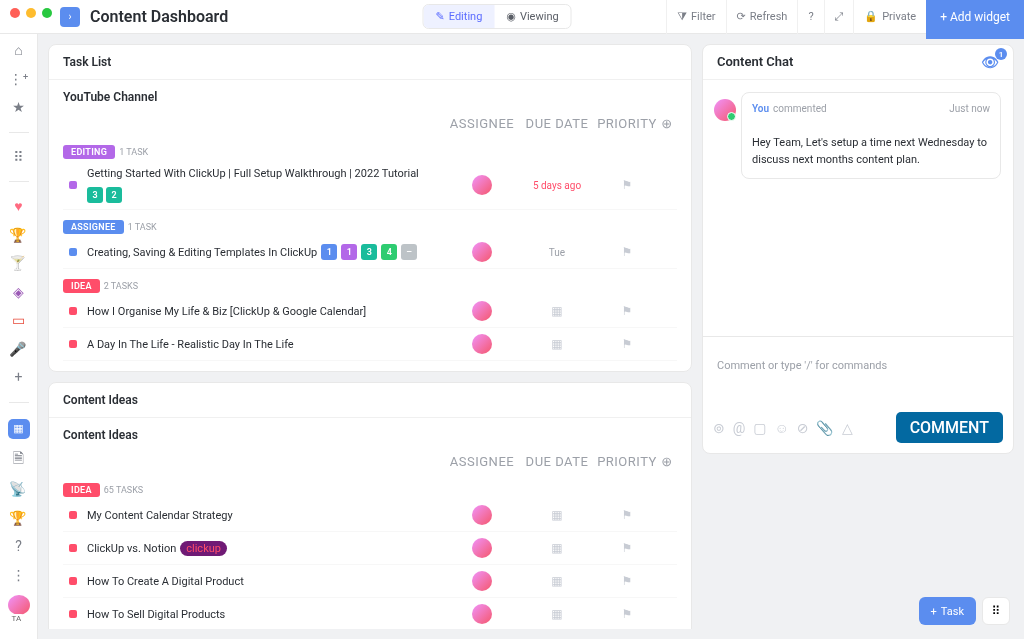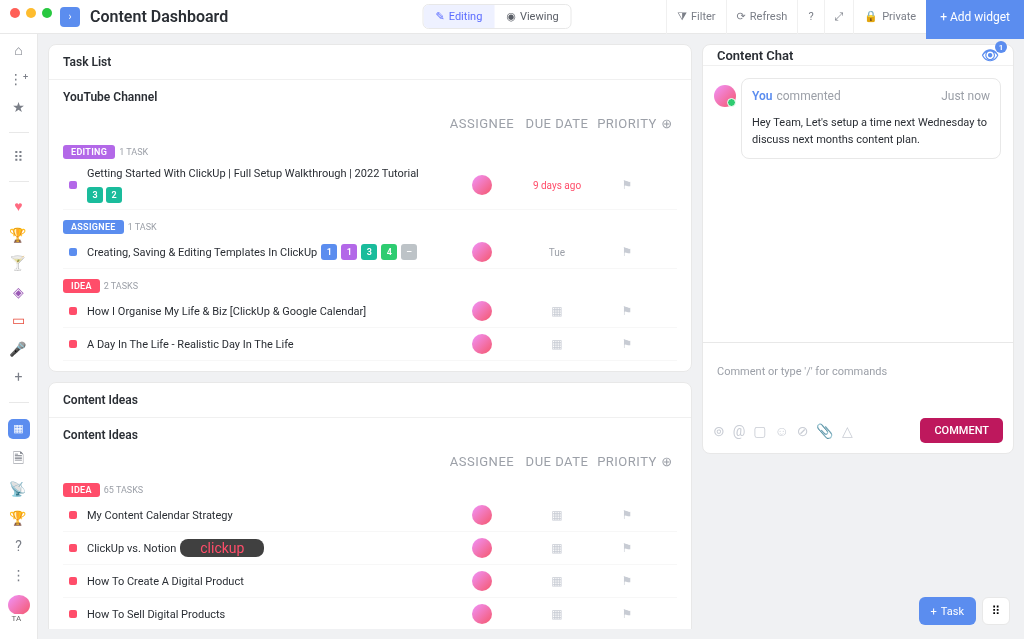--- a/index.html
+++ b/index.html
@@ -59,38 +59,38 @@
 .b-blu{background:#5b8def}
 .b-grn{background:#2ecc71}
 .b-gray{background:#bdc3c7}
 .task-a{width:70px;display:flex;justify-content:center}
 .task-a .av{width:20px;height:20px;border-radius:50%;background:linear-gradient(135deg,#f093fb,#f5576c)}
 .task-d{width:80px;text-align:center;font-size:10px;color:#9ca0a8}
 .task-d.late{color:#ff4d6a}
 .task-p{width:60px;text-align:center;color:#c8ccd4;font-size:12px}
 .task-plus{width:20px}
 .cal-ic{color:#c8ccd4;font-size:12px}
-.tag-pill{background:#404040;color:#ff4d6a;padding:1px 20px;border-radius:8px;font-size:14px}
-.chat-hd{padding:2px 14px;font-size:13px;font-weight:600;color:#2a2e34;border-bottom:1px solid #f0f0f0;display:flex;align-items:center;justify-content:space-between}
+.tag-pill{background:#701a75;color:#ff4d6a;padding:1px 6px;border-radius:8px;font-size:11px}
+.chat-hd{padding:9px 14px;font-size:13px;font-weight:600;color:#2a2e34;border-bottom:1px solid #f0f0f0;display:flex;align-items:flex-start;justify-content:space-between}
 .eye-badge{position:relative;color:#5b8def;font-size:14px}
 .eye-badge .cnt{position:absolute;top:-6px;right:-8px;background:#5b8def;color:#fff;width:12px;height:12px;border-radius:50%;font-size:8px;display:flex;align-items:center;justify-content:center}
 .chat-body{flex:1;padding:12px;overflow-y:auto}
 .msg{background:#fff;border:1px solid #e8e8e8;border-radius:8px;padding:10px;position:relative;margin-left:26px}
 .msg-av{width:22px;height:22px;border-radius:50%;background:linear-gradient(135deg,#f093fb,#f5576c);position:absolute;left:-28px;top:6px}
 .msg-av::after{content:"";position:absolute;bottom:0;right:0;width:7px;height:7px;background:#2ecc71;border-radius:50%;border:1px solid #fff}
-.msg-hd{display:flex;align-items:center;gap:4px;font-size:12px;margin-bottom:12px}
+.msg-hd{display:flex;align-items:center;gap:4px;font-size:10px;margin-bottom:21px}
 .msg-you{color:#5b8def;font-weight:600}
 .msg-act{color:#9ca0a8}
 .msg-time{margin-left:auto;color:#9ca0a8}
 .msg-txt{font-size:11px;color:#2a2e34;line-height:1.5}
 .chat-input{border-top:1px solid #e8e8e8;padding:10px}
 .chat-input input{width:100%;border:none;font-size:11px;padding:12px 4px 40px;color:#333;outline:none}
 .chat-input input::placeholder{color:#9ca0a8}
 .chat-tools{display:flex;align-items:center;gap:8px;color:#c8ccd4;font-size:14px}
-.comment-btn{margin-left:auto;background:#be185d;color:#fff;padding:6px 14px;font-size:11px;border-radius:5px;cursor:pointer;font-weight:500}
+.comment-btn{margin-left:auto;background:#0369a1;color:#fff;padding:6px 14px;font-size:16px;border-radius:5px;cursor:pointer;font-weight:500}
 .float-btns{position:absolute;bottom:14px;right:14px;display:flex;gap:6px}
 .float-task{background:#5b8def;color:#fff;padding:6px 12px;border-radius:6px;font-size:11px;display:flex;align-items:center;gap:4px;cursor:pointer}
 .float-apps{background:#fff;border:1px solid #e8e8e8;border-radius:6px;width:28px;height:28px;display:flex;align-items:center;justify-content:center;cursor:pointer;font-size:12px}
 .right-panel{background:#fff;border-radius:8px;border:1px solid #e8e8e8;display:flex;flex-direction:column;height:410px}
 </style>
 </head>
 <body>
 
 <div class="traffic">
   <div class="dot r"></div>
@@ -183,21 +183,21 @@
       <div class="task-name">
                   <span>Getting Started With ClickUp | Full Setup Walkthrough | 2022 Tutorial</span> 
                   <div class="badges">
                     <span class="badge b-teal">3</span>
                     <span class="badge b-teal">2</span>
                   </div>
                 </div>
       <div class="task-a">
                   <div class="av"></div>
                 </div>
-      <div class="task-d late">9 days ago</div>
+      <div class="task-d late">5 days ago</div>
       <div class="task-p">⚑</div>
       <div class="task-plus"></div>
     </div>
             </div>
             <div>
               <div class="group-row">
                 <span class="group-tag research">ASSIGNEE</span>
                 <span class="group-meta">1 TASK</span>
               </div>
               <div class="task-row">

